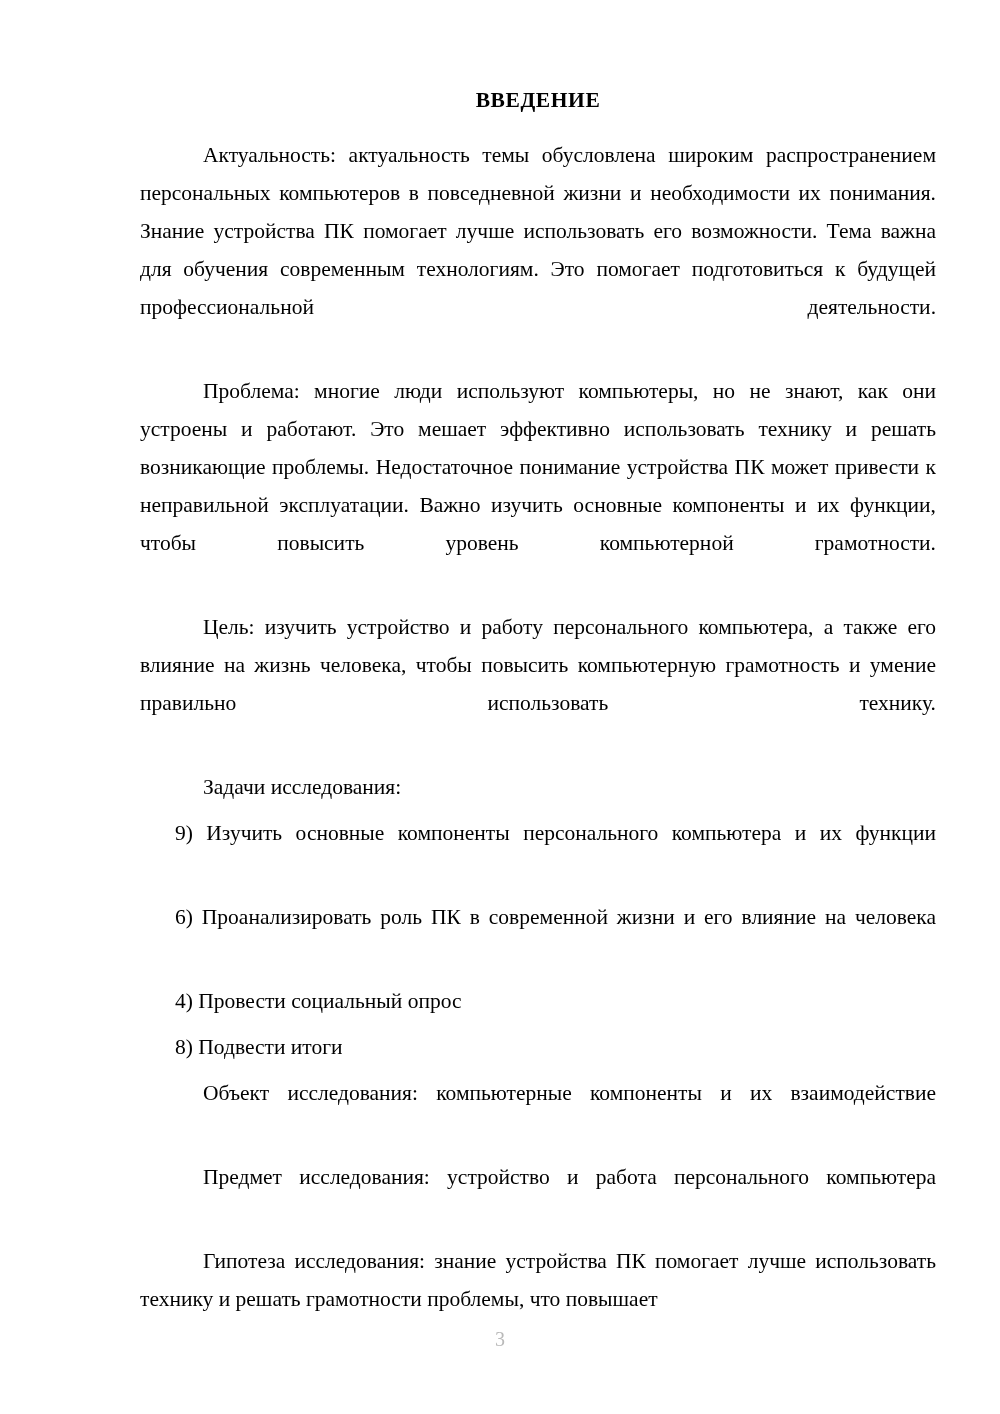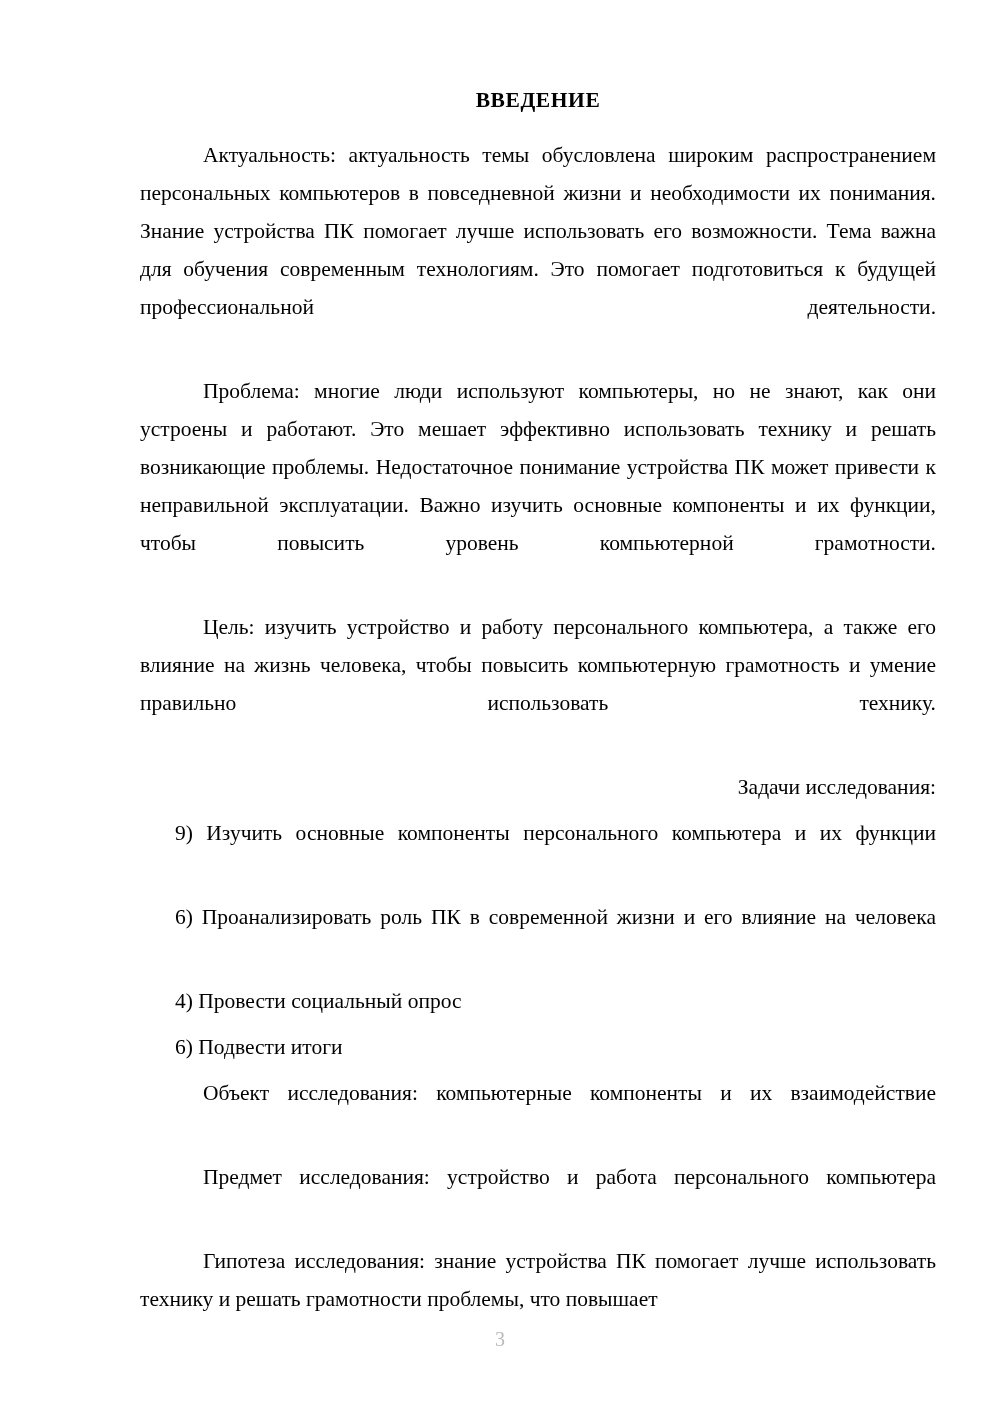--- a/index.html
+++ b/index.html
@@ -60,21 +60,21 @@
     content: "";
     display: inline-block;
     width: 100%;
   }
 
   .para-nolast::after { content: none; }
 
   .list-intro {
     font-size: 21.5px;
     line-height: 38px;
-    text-align: right;
+    text-align: left;
     text-indent: 63px;
     margin: 0 0 8px 0;
   }
 
   .list-item {
     font-size: 21.5px;
     line-height: 38px;
     text-align: justify;
     text-justify: inter-word;
     text-indent: 35px;
@@ -118,21 +118,21 @@
 
     <p class="list-intro">Задачи исследования:</p>
 
     <p class="list-item">9) Изучить основные компоненты персонального компьютера и их функции</p>
 
 
     <p class="list-item">6) Проанализировать роль ПК в современной жизни и его влияние на человека</p>
 
     <p class="list-item short">4) Провести социальный опрос</p>
 
-    <p class="list-item short">6) Подвести итоги</p>
+    <p class="list-item short">8) Подвести итоги</p>
 
     <p class="para">Объект исследования: компьютерные компоненты и их взаимодействие</p>
 
     <p class="para">Предмет исследования: устройство и работа персонального компьютера</p>
 
     <p class="para para-nolast">Гипотеза исследования: знание устройства ПК помогает лучше использовать технику и решать грамотности проблемы, что повышает</p>
 
   </div>
 
   <div class="page-number">3</div>

